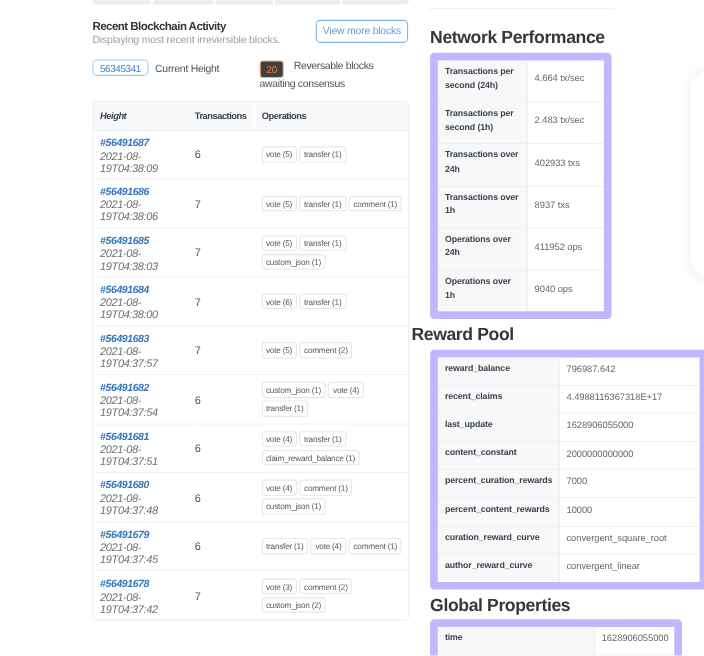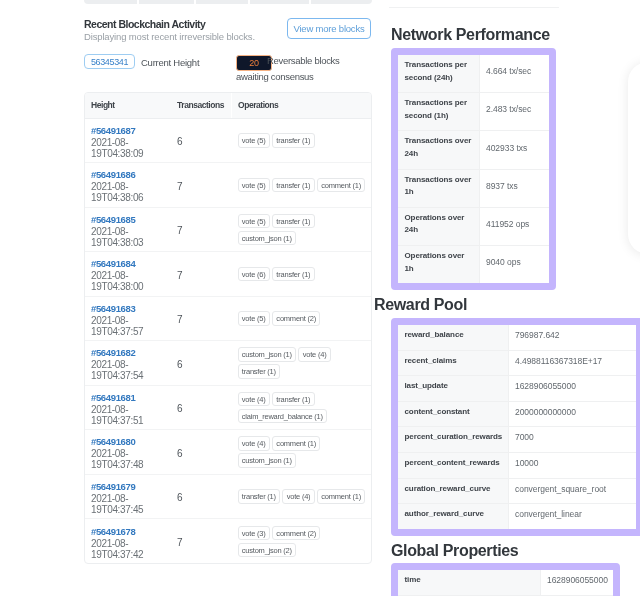--- a/index.html
+++ b/index.html
@@ -18,37 +18,37 @@
   .l-sub{position:absolute;left:84px;top:31px;font-size:9.5px;color:#9aa0a6;letter-spacing:-0.15px;}
   .view-btn{position:absolute;left:287px;top:18px;width:84px;height:21px;
     border:1px solid #7cb8ef;border-radius:4px;
     color:#5c9ed9;background:#fff;font-size:9.5px;line-height:19px;text-align:center;
     box-sizing:border-box;white-space:nowrap;cursor:pointer;padding:0;letter-spacing:-0.2px;
     font-family:"Liberation Sans",sans-serif;}
 
   .chip{border-radius:4px;box-sizing:border-box;text-align:center;font-size:9px;font-weight:400;}
   .chip-blue{position:absolute;left:84px;top:54px;width:51px;height:15px;line-height:14px;
         border:1px solid #9ecdf2;color:#3a82c9;background:#fff;letter-spacing:-0.35px;}
-  .chip-orange{position:absolute;left:0;top:7px;width:36px;height:16px;line-height:14px;
-        border:1px solid #f5b183;color:#ef7f3b;background:#0f172a;letter-spacing:-0.2px;border-radius:3px;}
+  .chip-orange{position:absolute;left:0;top:7px;width:22px;height:16px;line-height:14px;
+        border:1px solid #f5b183;color:#ef7f3b;background:#404040;letter-spacing:-0.2px;border-radius:3px;}
   .stat-a-lab{position:absolute;left:141px;top:57px;font-size:9.5px;color:#4e545a;white-space:nowrap;letter-spacing:-0.25px;}
   .stat-b-lab{position:absolute;left:0;top:5px;width:110px;font-size:9.5px;color:#4e545a;line-height:16px;letter-spacing:-0.3px;display:block;text-indent:31px;}
 
   
   .tbl{position:absolute;left:84px;top:92px;width:288px;
        border:1px solid #eceef0;border-radius:4px;background:#fff;box-sizing:border-box;overflow:hidden;}
   table.blocks{width:286px;border-collapse:collapse;table-layout:fixed;}
   table.blocks th,table.blocks td{box-sizing:border-box;}
   table.blocks th{background:#f8f9fa;font-size:8.5px;font-weight:700;color:#3f444a;
      text-align:left;height:25px;padding:0;border-bottom:1px solid #eceef0;vertical-align:middle;letter-spacing:-0.45px;}
   table.blocks tr.r{height:44.5px;}
   table.blocks td{font-size:9.5px;color:#4e545a;border-bottom:1px solid #f2f3f4;
      padding:3px 0 3px 0;vertical-align:middle;height:44.5px;box-sizing:border-box;}
   table.blocks tr:last-child td{border-bottom:none;}
-  .c1{width:92px;padding-left:6px !important;}
+  .c1{width:92px;padding-left:6px !important;font-style:italic;}
   table.blocks td.c1{padding-top:6px;padding-bottom:3px;margin-top:36px;}
   .c2{width:54px;}
   table.blocks td.c2{font-size:10px;padding-bottom:0px;}
   .c3{width:140px;padding-left:6.5px !important;}
   th.c3{border-left:1px solid #ffffff;}
   .blk-link{color:#3278bf;font-size:9.5px;font-weight:700;display:block;line-height:12px;text-decoration:none;letter-spacing:-0.35px;}
   .blk-time{color:#6b7176;font-size:10px;display:block;line-height:11px;letter-spacing:-0.35px;}
   .op{display:inline-block;border:1px solid #e6e8ea;border-radius:3px;background:#fff;
       font-size:7.5px;color:#565b60;height:14.5px;line-height:13px;padding:0 3.3px;
       margin:0 2.3px 2.5px 0;white-space:nowrap;box-sizing:border-box;vertical-align:top;

